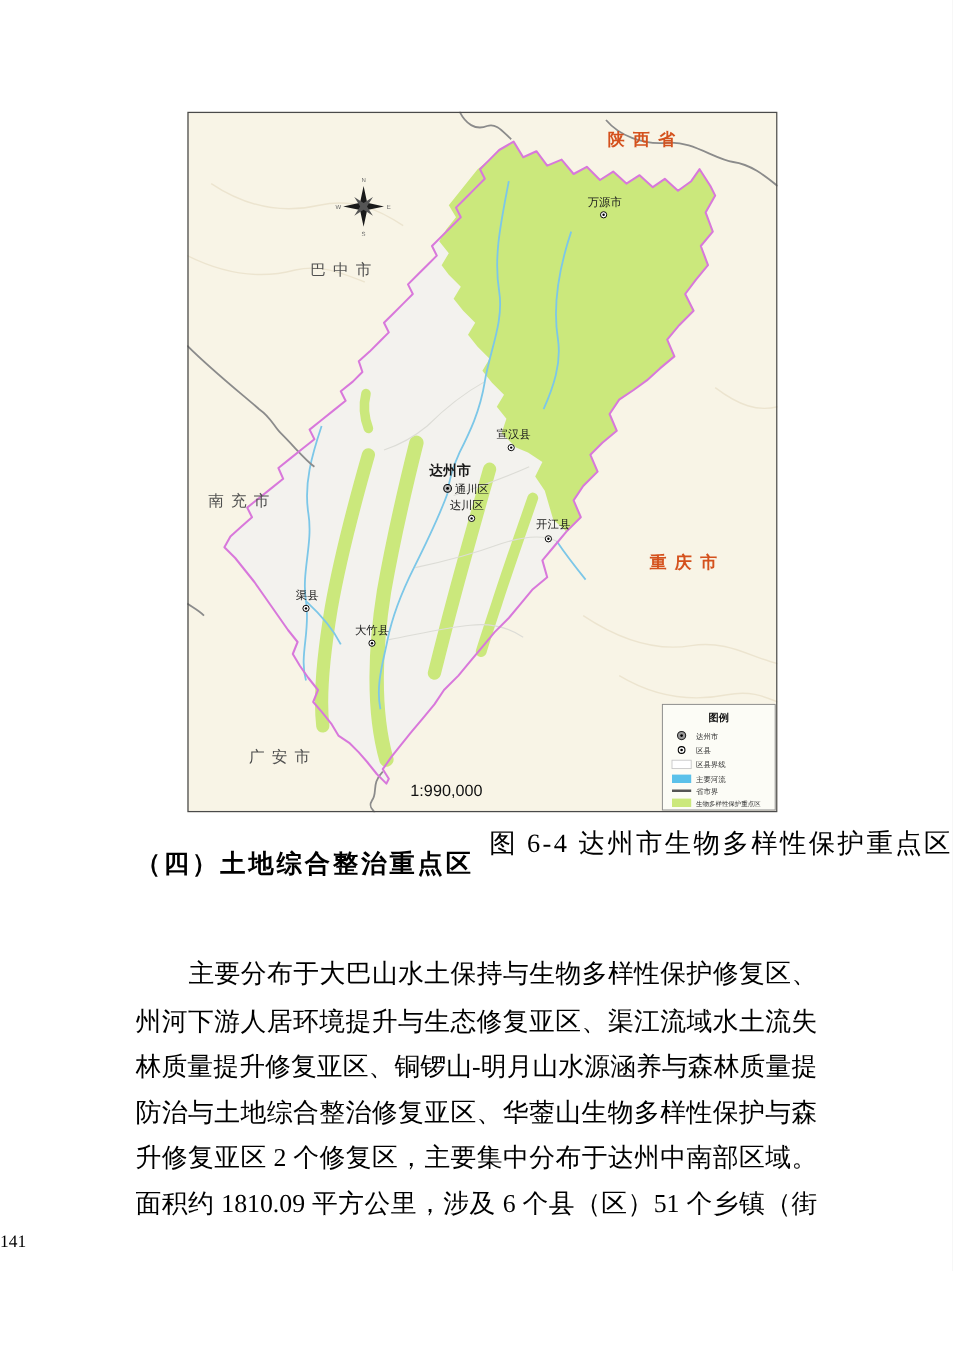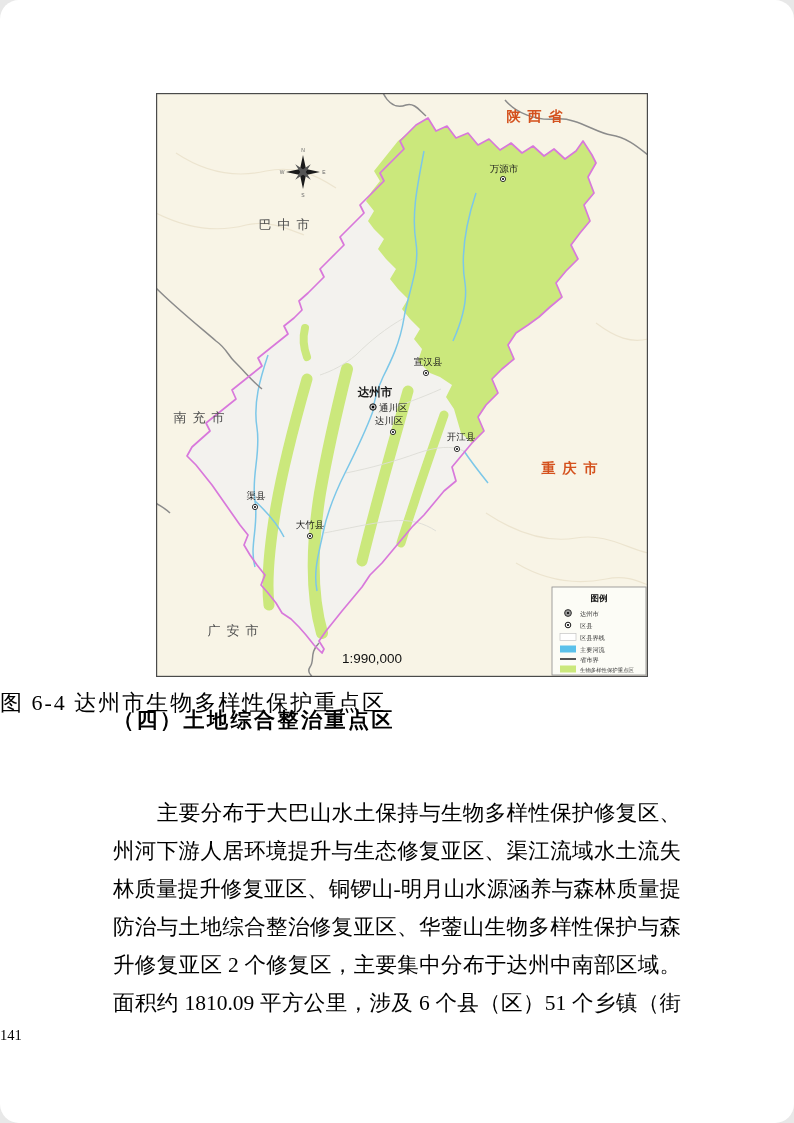--- a/index.html
+++ b/index.html
@@ -1,44 +1,44 @@
 <!DOCTYPE html>
 <html><head>
 <meta charset="utf-8">
 <style>
   html,body{margin:0;padding:0;background:#e8e8e8;}
   .page{
     position:relative;width:794px;height:1123px;background:#ffffff;
     font-family:"Liberation Serif","DejaVu Serif",serif;color:#000;
-    overflow:hidden;margin:0 auto;border-radius:19px;
+    overflow:hidden;margin:0 auto;
   }
   
   .map-wrap{position:absolute;left:156px;top:93px;width:492px;height:584px;}
   .map-wrap svg{display:block;}
   
   .figure-caption{
-    position:absolute;left:0;top:688px;width:794px;text-align:left;
+    position:absolute;left:0;top:688px;width:794px;text-align:right;
     font-size:22px;letter-spacing:2px;font-weight:500;
     font-family:"Liberation Serif","DejaVu Serif",serif;
   }
   
   .section-heading{
     position:absolute;left:113px;top:706px;width:567px;
     font-size:21px;font-weight:bold;letter-spacing:2.5px;
     font-family:"Liberation Serif","DejaVu Serif",serif;
   }
   
   .body-block{position:absolute;left:113px;top:794px;width:568px;}
   .body-line{
     height:38px;line-height:38px;font-size:21.5px;
     text-align:justify;text-align-last:justify;
     font-family:"Liberation Serif","DejaVu Serif",serif;
     white-space:nowrap;overflow:hidden;
   }
-  .body-line.indent{padding-left:44px;width:524px;}
+  .body-line.indent{padding-left:44px;width:524px;font-family:Liberation Mono, monospace;}
   
   .page-number{
     position:absolute;left:0;top:1027px;width:794px;text-align:left;
     font-size:14.5px;font-family:"Liberation Serif","DejaVu Serif",serif;
   }
   .map-label{font-family:"Liberation Sans","DejaVu Sans",sans-serif;}
 </style>
 </head>
 <body>
 

